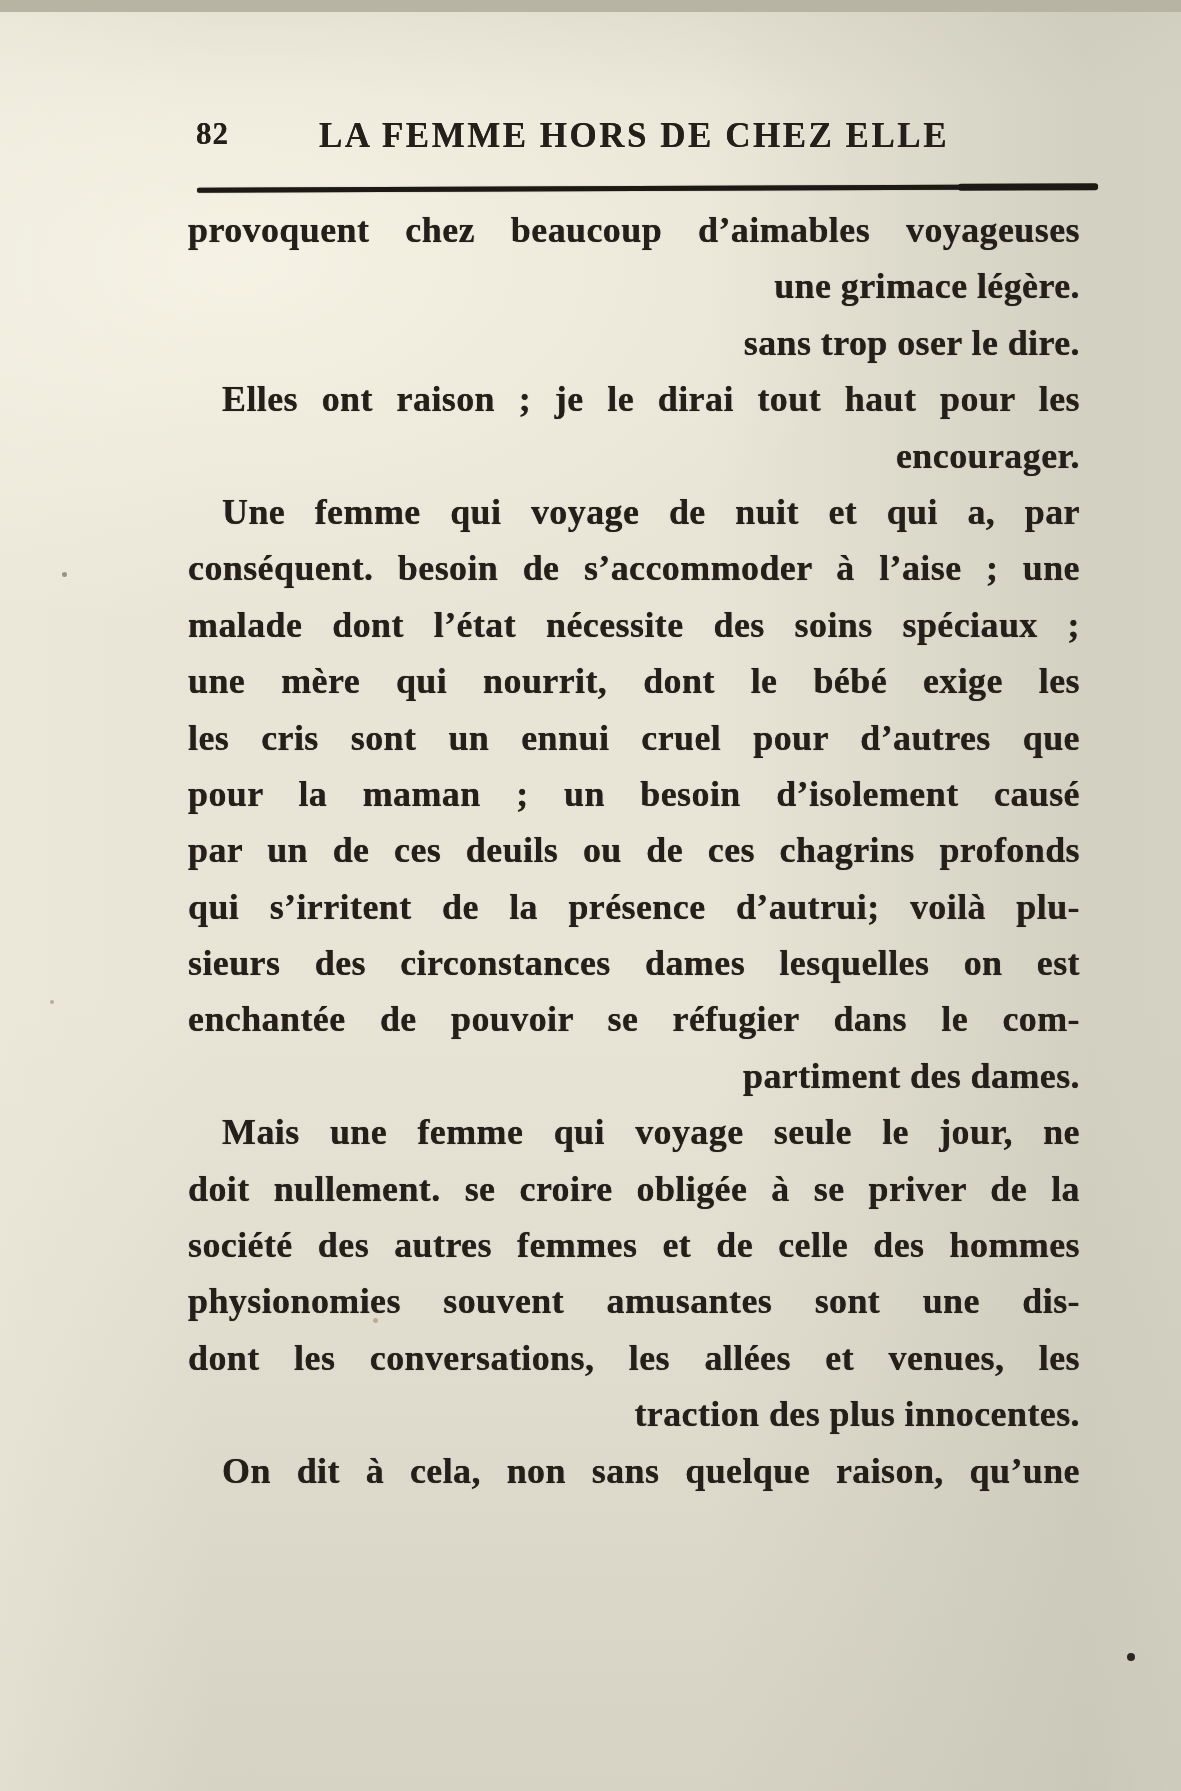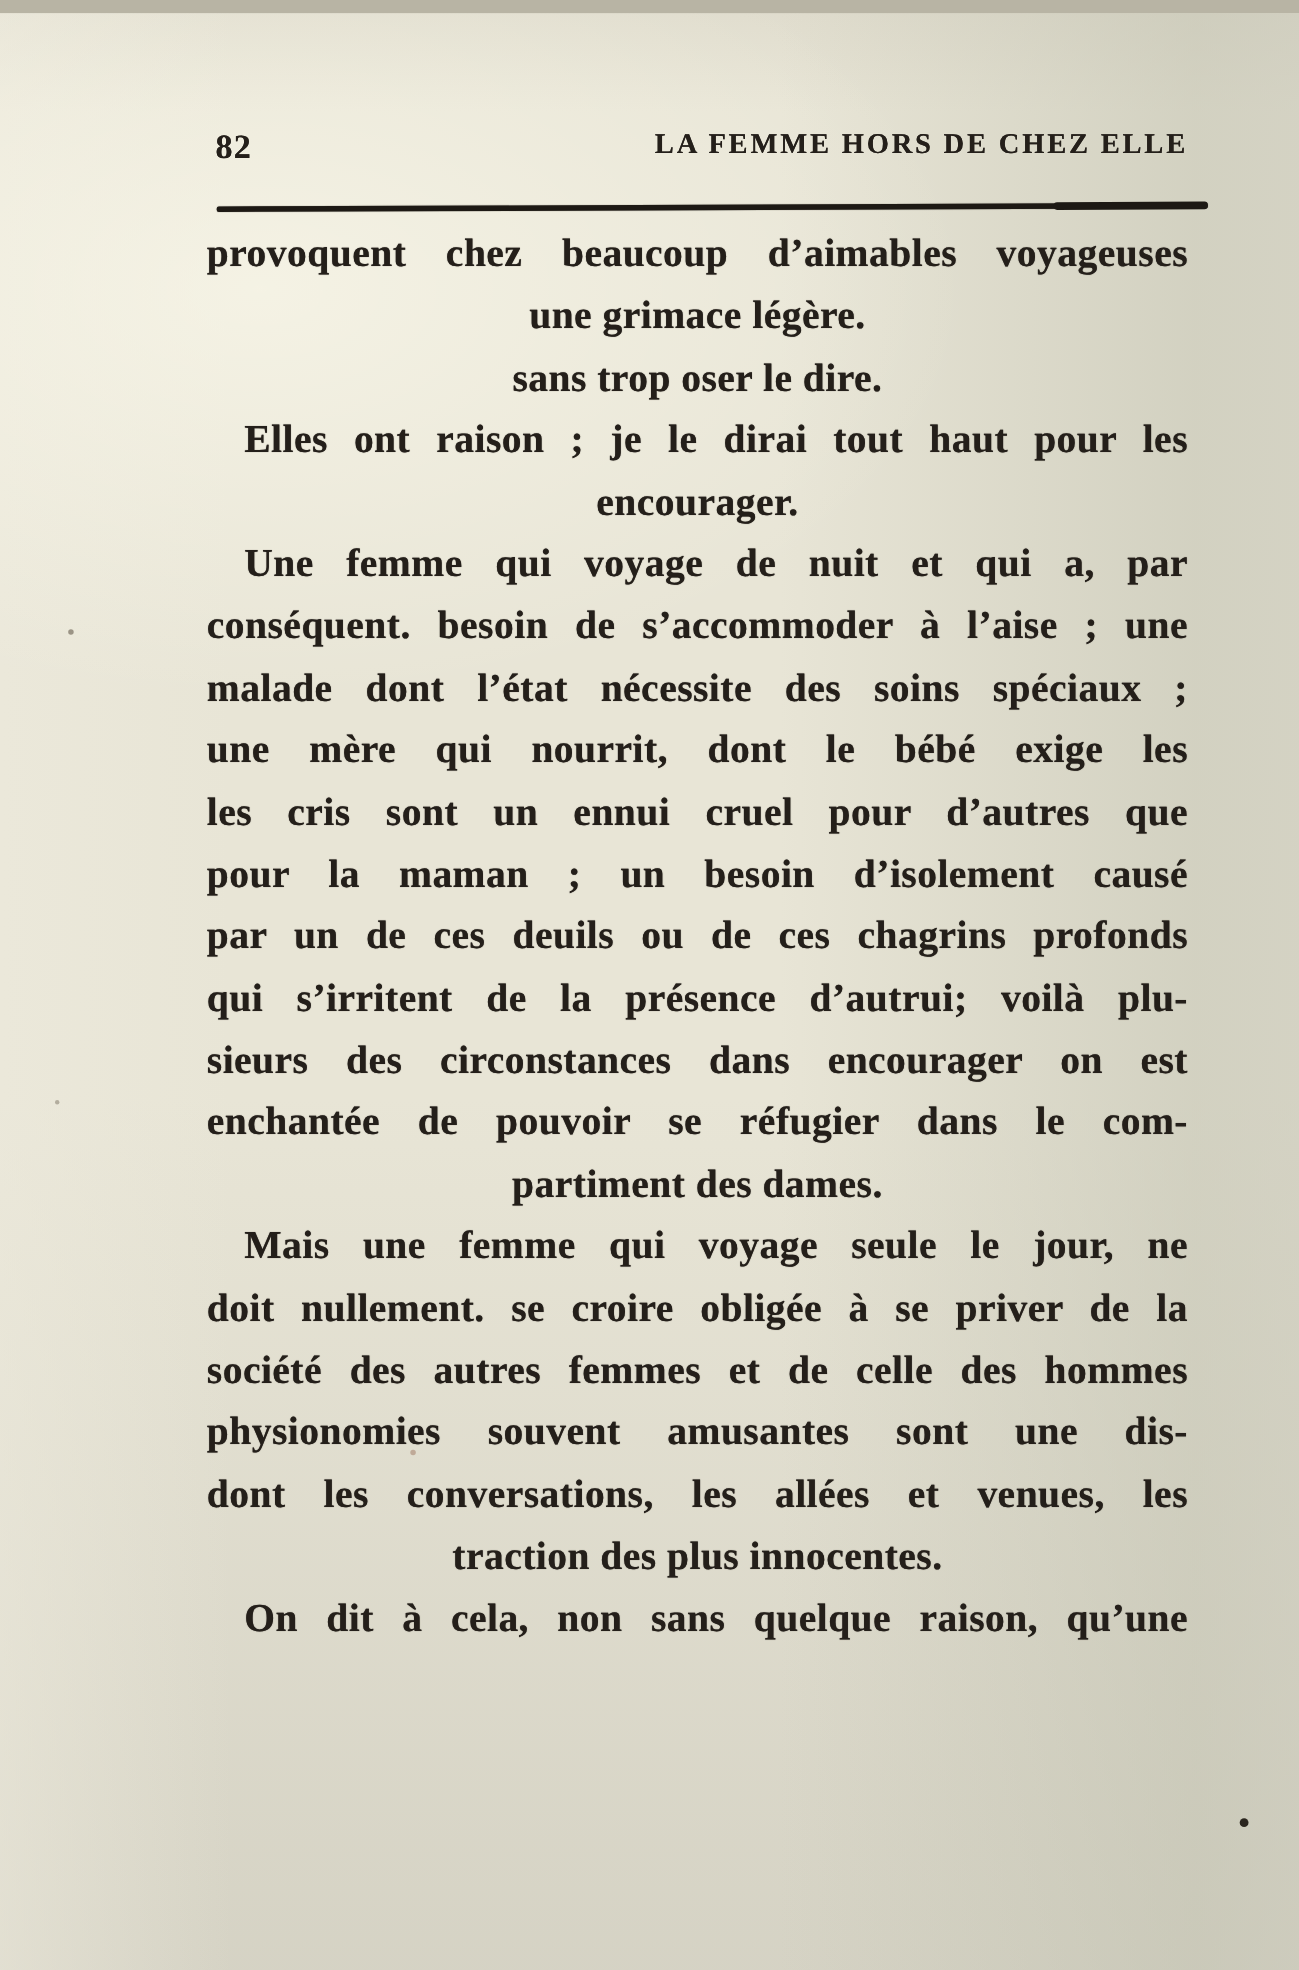--- a/index.html
+++ b/index.html
@@ -16,42 +16,42 @@
     font-family:"Liberation Serif","DejaVu Serif",serif;
     color:#241f1a;
   }
   .header-num {
     position:absolute; left:196px; top:104px;
     font-size:31px; font-weight:bold; letter-spacing:1px;
     text-shadow:0 0 0.6px rgba(36,31,26,.9);
   }
   .header-title {
     position:absolute; left:188px; top:104px; width:892px;
-    text-align:right;
-    font-size:26px; font-weight:bold; letter-spacing:2.5px;
+    text-align:center;
+    font-size:35px; font-weight:bold; letter-spacing:2.5px;
     text-shadow:0 0 0.6px rgba(36,31,26,.9);
   }
   .rule {
     position:absolute; left:197px; top:174px;
     width:901px; height:5px;
     background:#1d1914; border-radius:2px;
     transform:rotate(-0.22deg);
     box-shadow:0 0 1px rgba(20,15,10,.6);
   }
   .rule::after {
     content:""; position:absolute; right:0; top:-1px;
     width:140px; height:7px; background:#1d1914; border-radius:3px;
   }
   .body-text {
     position:absolute; left:188px; top:190px; width:892px;
     font-size:36px; line-height:56.4px; letter-spacing:0.4px;
     text-shadow:0 0 0.7px rgba(36,31,26,.85);
     font-weight:bold;
   }
-  .line { height:56.4px; overflow:hidden; text-align:center; }
+  .line { height:56.4px; overflow:hidden; text-align:right; }
   .line.fill { text-align:justify; text-align-last:justify; }
   .line.indent { padding-left:34px; }
   .speck { position:absolute; border-radius:50%; }
   .speck.s1 { left:1127px; top:1641px; width:8px; height:8px; background:#2b261f; }
   .speck.s2 { left:62px;  top:560px;  width:5px; height:5px; background:rgba(90,78,64,.55); }
   .speck.s3 { left:50px;  top:988px;  width:4px; height:4px; background:rgba(90,78,64,.38); }
   .speck.s4 { left:373px; top:1306px; width:5px; height:5px; background:rgba(143,92,70,.4); }
 </style>
 </head>
 <body>
@@ -68,21 +68,21 @@
       <div class="line indent fill">Elles ont raison ; je le dirai tout haut pour les</div>
       <div class="line">encourager.</div>
       <div class="line indent fill">Une femme qui voyage de nuit et qui a, par</div>
       <div class="line fill">conséquent. besoin de s’accommoder à l’aise ; une</div>
       <div class="line fill">malade dont l’état nécessite des soins spéciaux ;</div>
       <div class="line fill">une mère qui nourrit, dont le bébé exige les</div>
       <div class="line fill">les cris sont un ennui cruel pour d’autres que</div>
       <div class="line fill">pour la maman ; un besoin d’isolement causé</div>
       <div class="line fill">par un de ces deuils ou de ces chagrins profonds</div>
       <div class="line fill">qui s’irritent de la présence d’autrui; voilà plu-</div>
-      <div class="line fill">sieurs des circonstances dans encourager on est</div>
+      <div class="line fill">sieurs des circonstances dames lesquelles on est</div>
       <div class="line fill">enchantée de pouvoir se réfugier dans le com-</div>
       <div class="line">partiment des dames.</div>
       <div class="line indent fill">Mais une femme qui voyage seule le jour, ne</div>
       <div class="line fill">doit nullement. se croire obligée à se priver de la</div>
       <div class="line fill">société des autres femmes et de celle des hommes</div>
       <div class="line fill">physionomies souvent amusantes sont une dis-</div>
       <div class="line fill">dont les conversations, les allées et venues, les</div>
       <div class="line">traction des plus innocentes.</div>
       <div class="line indent fill">On dit à cela, non sans quelque raison, qu’une</div>
     </div>

